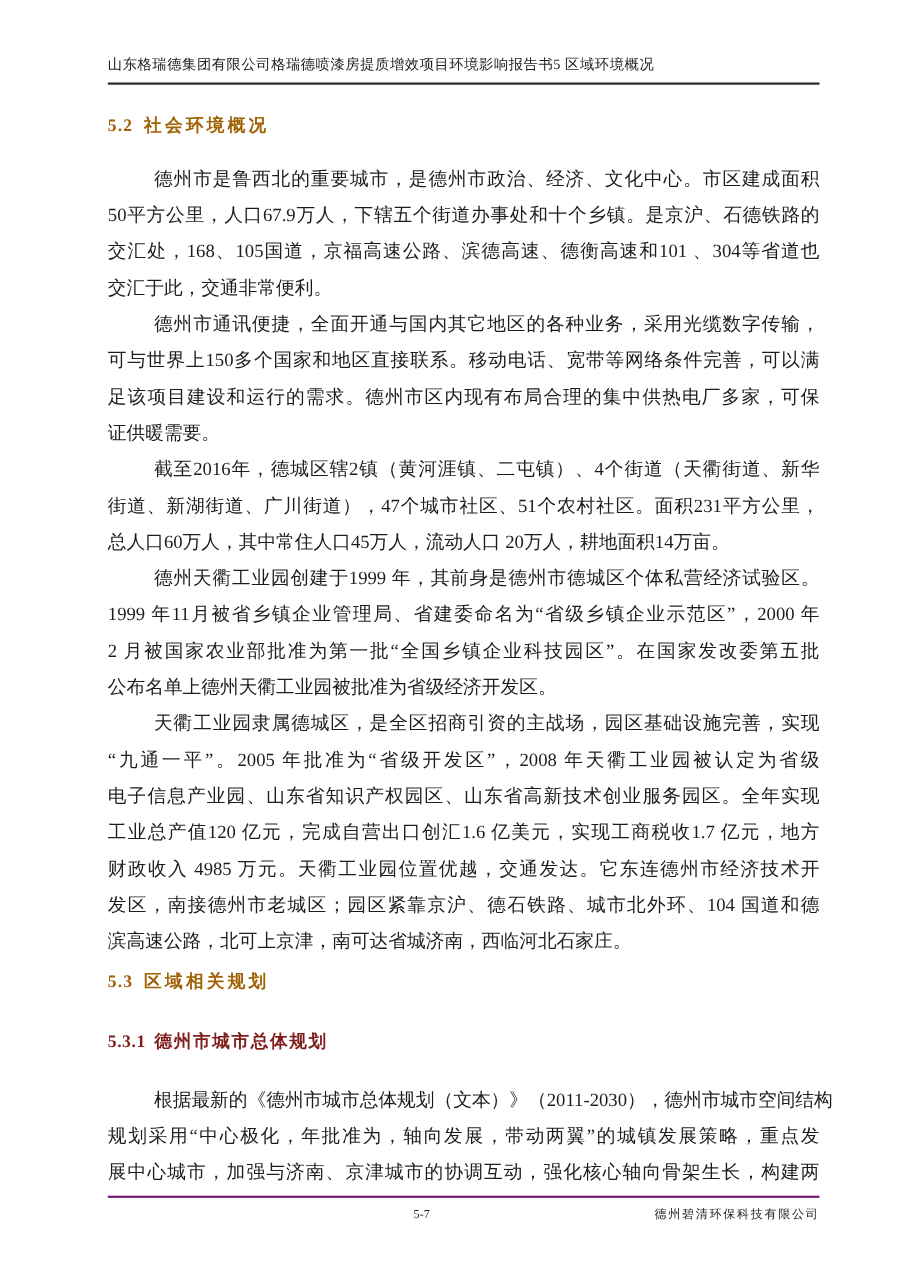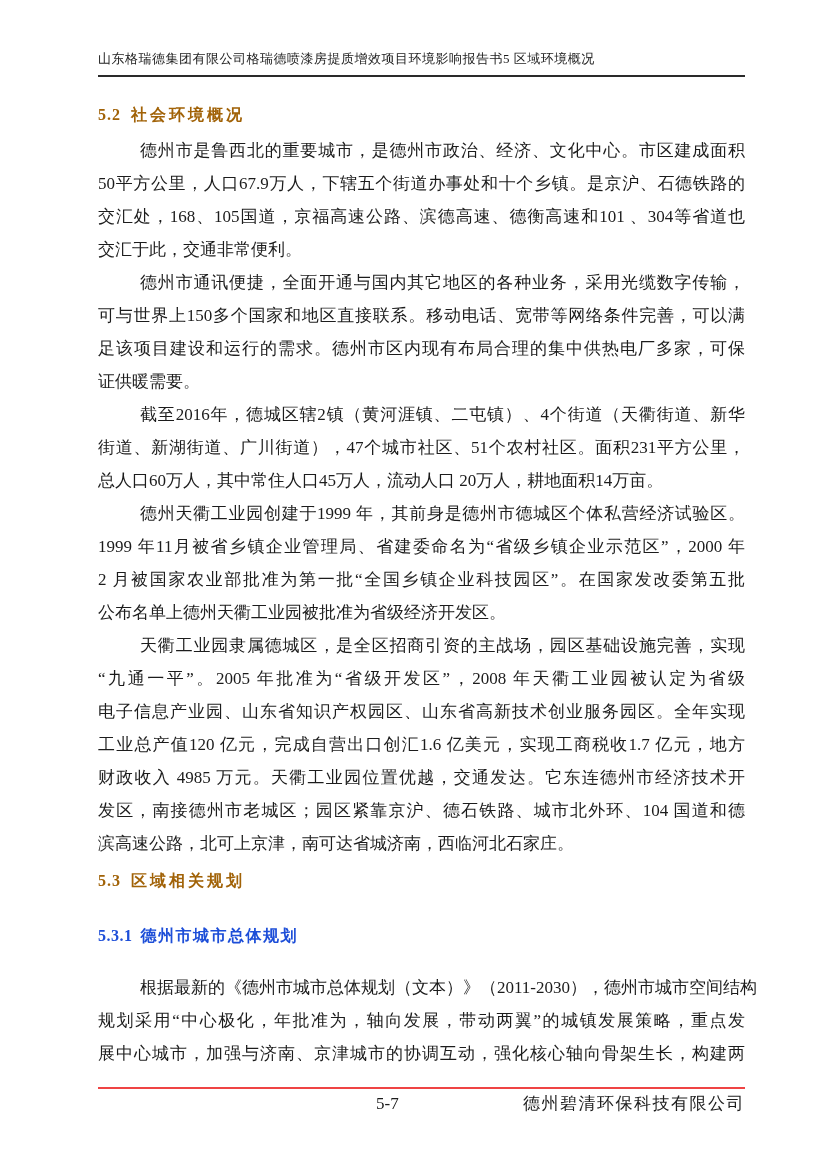--- a/index.html
+++ b/index.html
@@ -49,33 +49,33 @@
   }
   .h-s52 { margin-top: 23px; }
   .h-s53 { margin-top: 6px; }
   .h-l2 {
     font-family: "Liberation Sans", "DejaVu Sans", sans-serif;
     font-weight: bold;
     font-size: 16px;
     line-height: 24px;
     letter-spacing: 1.5px;
     margin-top: 28px;
-    color: #1d4ed8;
+    color: #7f1d1d;
   }
   .h-l2 .h-num {
     font-family: "Liberation Serif", "DejaVu Serif", serif;
     letter-spacing: 0.5px;
     margin-right: 8px;
   }
   
   .para {
     font-size: 17px;
     margin: 0;
   }
-  .p-first { margin-top: 4px; }
+  .p-first { margin-top: 16px; }
   .p-53 { margin-top: 23px; }
   .para .line {
     line-height: 33px;
     height: 33px;
     white-space: nowrap;
     text-align: justify;
     text-align-last: justify;
     text-justify: inter-character;
   }
   .para .line.end {
@@ -83,23 +83,23 @@
   }
   .para .line:first-child {
     text-indent: 42px;
   }
   
   .doc-footer {
     position: absolute;
     left: 98px;
     top: 1087px;
     width: 647px;
-    border-top: 2px solid #ef4444;
+    border-top: 2px solid #701a75;
     padding-top: 6px;
-    font-size: 17px;
+    font-size: 11px;
     line-height: 18px;
   }
   .doc-footer .foot-row {
     display: flex;
     align-items: center;
   }
   .foot-spacer { flex: 1; }
   .foot-page {
     position: absolute;
     left: 278px;

